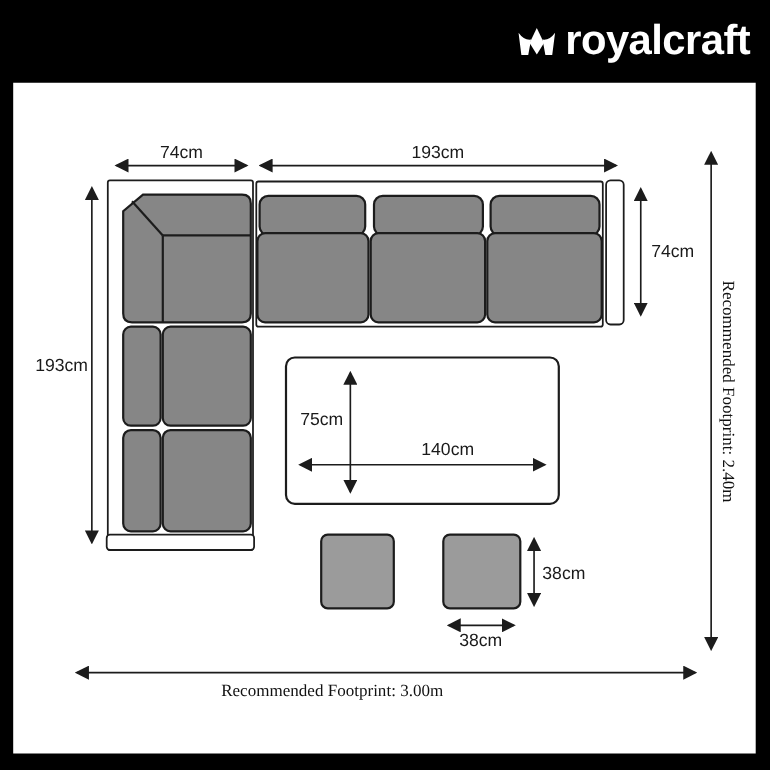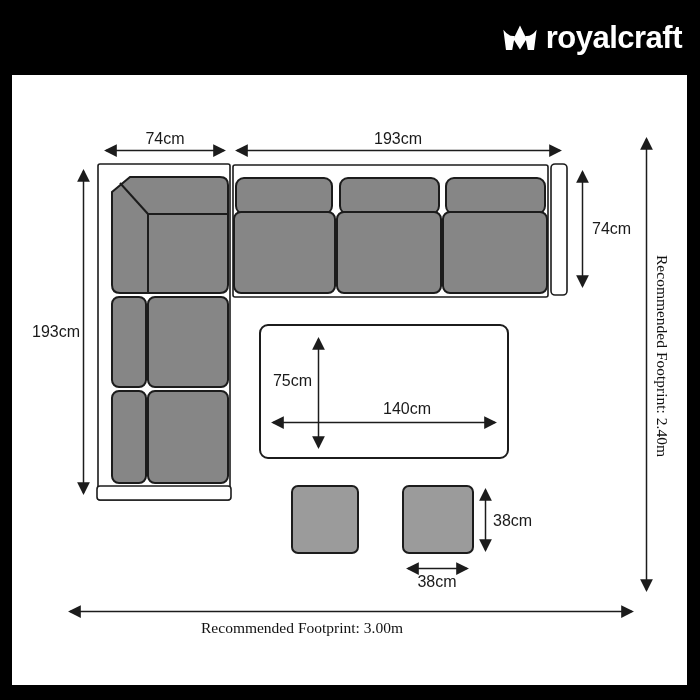--- a/index.html
+++ b/index.html
@@ -11,21 +11,21 @@
   .canvas{
     position:absolute;left:12px;top:75px;width:675px;height:610px;
     background:#ffffff;
   }
   .header{
     position:absolute;left:0;top:0;width:700px;height:75px;
     background:#000;display:flex;align-items:center;justify-content:flex-end;
   }
   .logo{display:flex;align-items:center;gap:9px;margin-right:18px;}
   .brand{
-    color:#fff;font-size:31px;font-weight:bold;letter-spacing:-0.5px;
+    color:#fff;font-size:38px;font-weight:bold;letter-spacing:-0.5px;
     font-family:"Liberation Sans",sans-serif;
   }
   svg.diagram{position:absolute;left:0;top:0;width:700px;height:700px;}
   .frame{fill:#ffffff;stroke:#1c1c1c;stroke-width:1.6;}
   .cushion{fill:#868686;stroke:#1c1c1c;stroke-width:2;}
   .stool{fill:#9b9b9b;stroke:#1c1c1c;stroke-width:2;}
   .innerline{fill:none;stroke:#1c1c1c;stroke-width:2;}
   .dimline{stroke:#1c1c1c;stroke-width:1.5;}
   .dim-label{
     font-family:"Liberation Sans",sans-serif;font-size:16px;fill:#1a1a1a;

